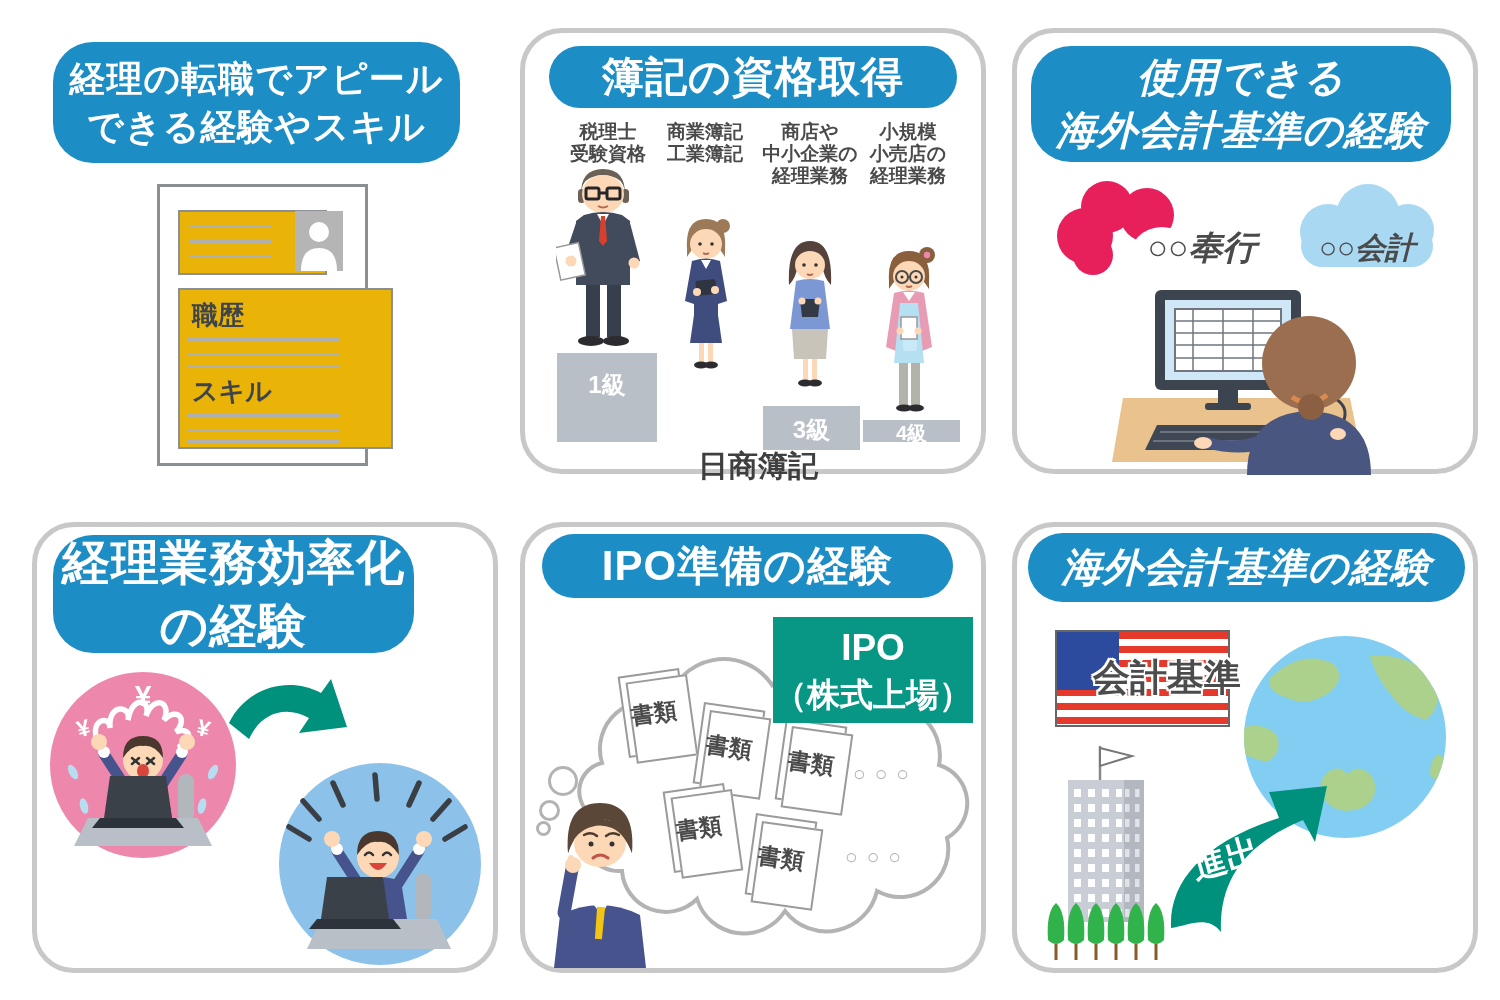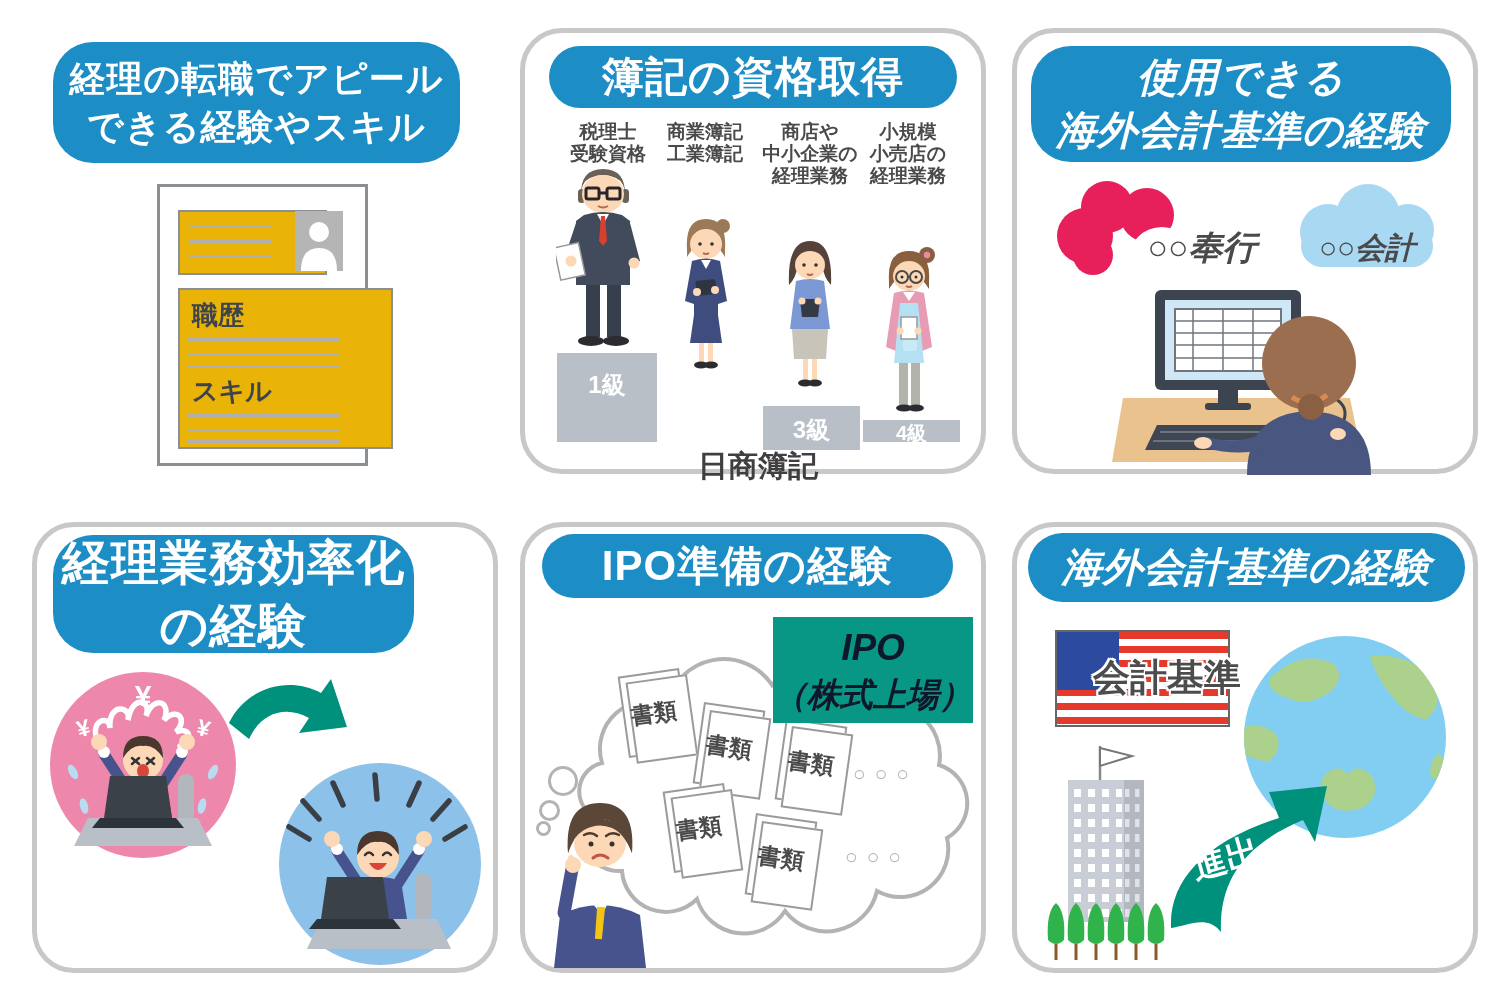--- a/index.html
+++ b/index.html
@@ -21,22 +21,22 @@
   .bk-col{position:absolute;width:112px;top:88px;text-align:center;font-weight:bold;
           font-size:19px;line-height:1.16;color:#4a4a4a;}
   .step{position:absolute;background:#b9bfc7;}
   .step span{position:absolute;left:0;width:100%;text-align:center;color:#fff;font-weight:bold;}
   .bk-footer{position:absolute;left:113px;top:413px;width:240px;text-align:center;
              font-size:30px;font-weight:bold;color:#3f3f3f;}
   
   .logo-text{position:absolute;font-weight:bold;color:#4a4a4a;text-align:center;}
   
   .ipo-box{position:absolute;left:248px;top:90px;width:200px;height:106px;background:#089685;
-           color:#0f172a;font-weight:bold;text-align:center;display:flex;flex-direction:column;
-           justify-content:center;line-height:1.35;font-style:italic;}
+           color:#ffffff;font-weight:bold;text-align:center;display:flex;flex-direction:column;
+           justify-content:center;line-height:1.35;}
   .doc{position:absolute;width:58px;height:78px;background:#fff;border:2.5px solid #9a9a9a;
        display:flex;align-items:center;justify-content:center;font-weight:bold;font-size:23px;
        color:#4a4a4a;}
   .doc::before{content:"";position:absolute;right:-9px;top:5px;width:100%;height:100%;
        border:2.5px solid #9a9a9a;background:#fff;z-index:-1;}
   .thought-dot{position:absolute;border:3px solid #b3b3b3;background:#fff;border-radius:50%;}
   .ellipsis{position:absolute;color:#b3b3b3;font-size:21px;font-weight:bold;letter-spacing:9px;}
   
   .usflag{position:absolute;left:38px;top:103px;width:175px;height:97px;border:2.5px solid #666;
           box-sizing:border-box;background:repeating-linear-gradient(to bottom,#e5392b 0 7.1px,#fff 7.1px 14.2px);}

